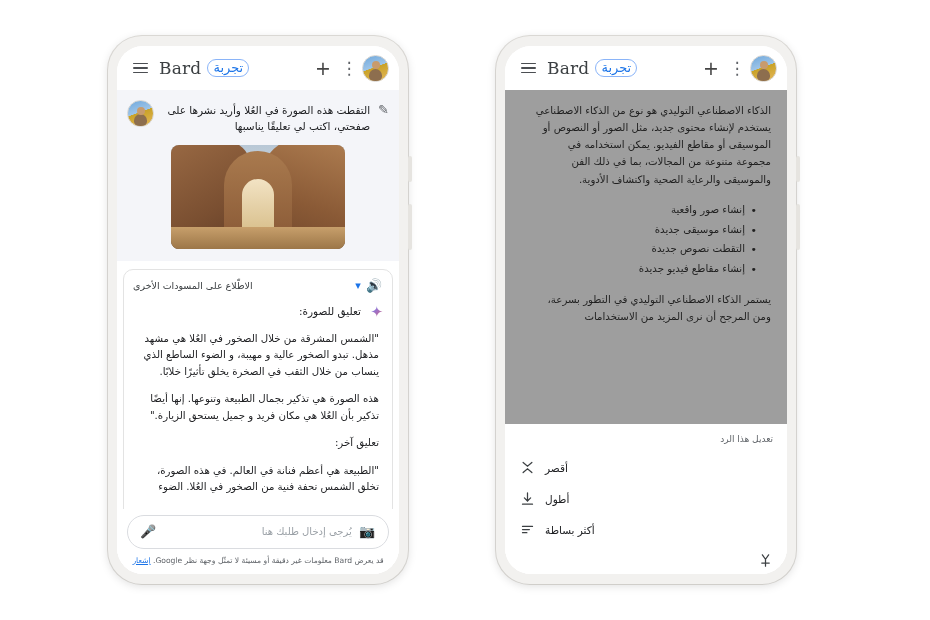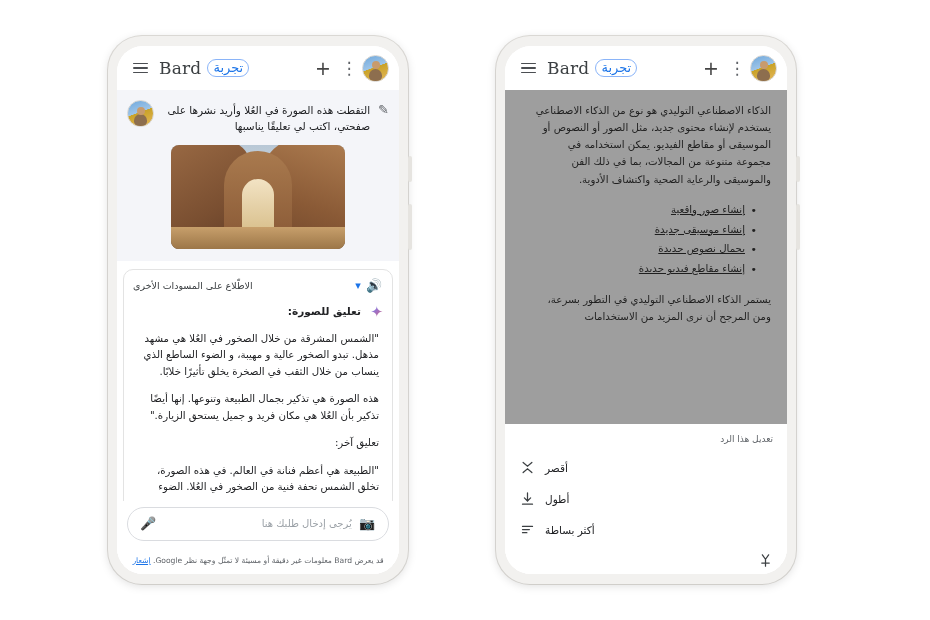--- a/index.html
+++ b/index.html
@@ -189,21 +189,21 @@
     position: absolute; inset: 0;
     font-size: 15px; line-height: 15px;
     background: linear-gradient(135deg,#4285f4,#9b72cb 45%,#d96570);
     -webkit-background-clip: text;
     background-clip: text;
     color: transparent;
   }
   .resp-title {
     font-size: 10.5px;
     color: #202124;
-    font-weight: bold;
+    font-weight: normal;
     text-align: right;
     flex: 1;
   }
   .resp-p {
     font-size: 10.2px;
     line-height: 1.62;
     color: #202124;
     text-align: right;
     margin: 11px 4px 0 4px;
   }
@@ -233,21 +233,21 @@
   }
   .composer .ph {
     flex: 1;
     font-size: 10px;
     color: #9aa0a6;
     text-align: right;
   }
   .mic { font-size: 13px; color:#5f6368; }
   .imgicon { font-size: 13px; color:#5f6368; }
   .disclaimer {
-    margin-top: 14px;
+    margin-top: 6px;
     font-size: 7.6px;
     color: #5f6368;
     text-align: center;
     line-height: 1.5;
   }
   .disclaimer a { color: #1a73e8; text-decoration: underline; }
 
   
   .content-right {
     height: calc(100% - 44px);
@@ -271,21 +271,20 @@
     margin: 0 0 12px 0;
   }
   .dim-list { margin: 0 0 12px 0; padding: 0 14px 0 0; list-style: none; }
   .dim-list li {
     font-size: 10.2px;
     line-height: 1.95;
     color: #1f1f1f;
     text-align: right;
     position: relative;
     padding-right: 12px;
-    text-decoration: underline;
   }
   .dim-list li::before {
     content: "\2022";
     position: absolute;
     right: 0; top: 0;
     font-size: 11px;
     color: #1f1f1f;
   }
   .menu-panel {
     position: absolute;
@@ -420,21 +419,21 @@
       </div>
     </div>
 
     <div class="content-right">
 
       <div class="dim-area">
         <p class="dim-p">الذكاء الاصطناعي التوليدي هو نوع من الذكاء الاصطناعي يستخدم لإنشاء محتوى جديد، مثل الصور أو النصوص أو الموسيقى أو مقاطع الفيديو. يمكن استخدامه في مجموعة متنوعة من المجالات، بما في ذلك الفن والموسيقى والرعاية الصحية واكتشاف الأدوية.</p>
         <ul class="dim-list">
           <li>إنشاء صور واقعية</li>
           <li>إنشاء موسيقى جديدة</li>
-          <li>بجمال نصوص جديدة</li>
+          <li>التقطت نصوص جديدة</li>
           <li>إنشاء مقاطع فيديو جديدة</li>
         </ul>
         <p class="dim-p">يستمر الذكاء الاصطناعي التوليدي في التطور بسرعة، ومن المرجح أن نرى المزيد من الاستخدامات</p>
       </div>
 
       <div class="menu-panel">
         <div class="menu-head">تعديل هذا الرد</div>
 
         <div class="menu-item">
           <span class="label">أقصر</span>

